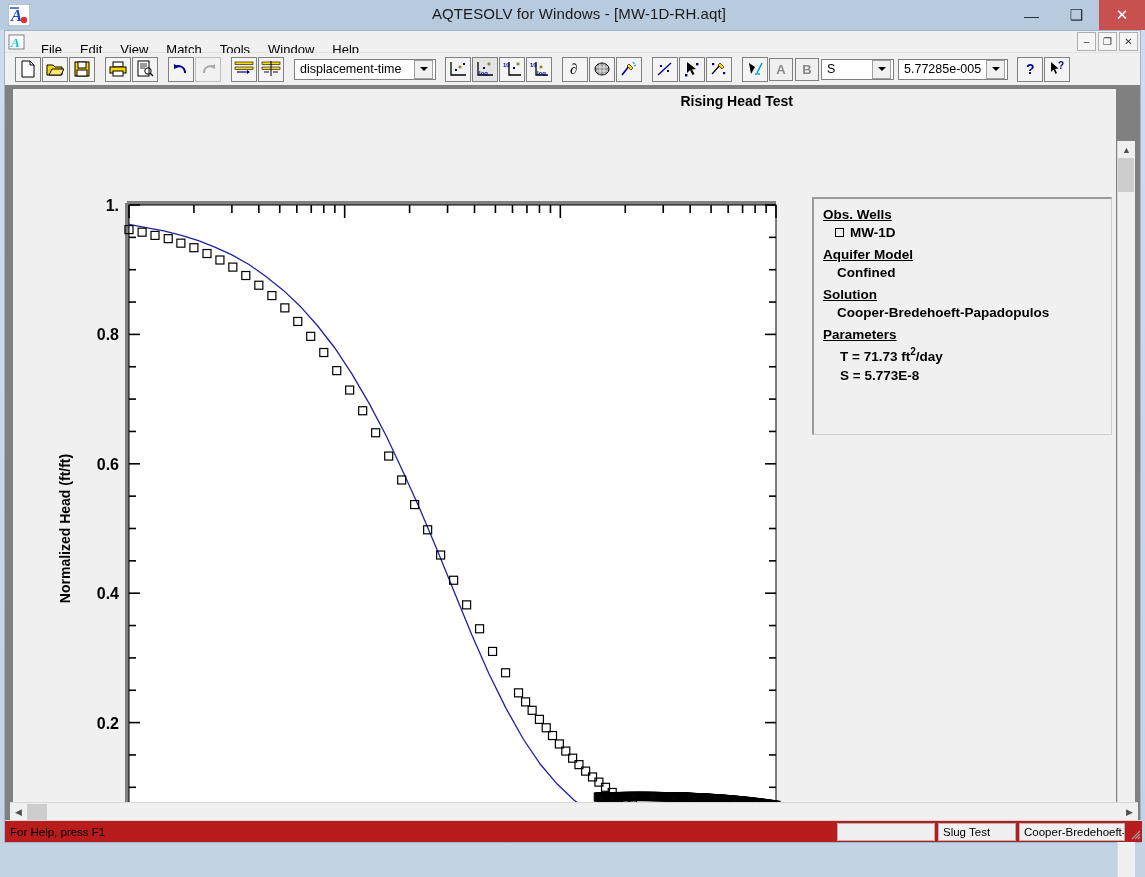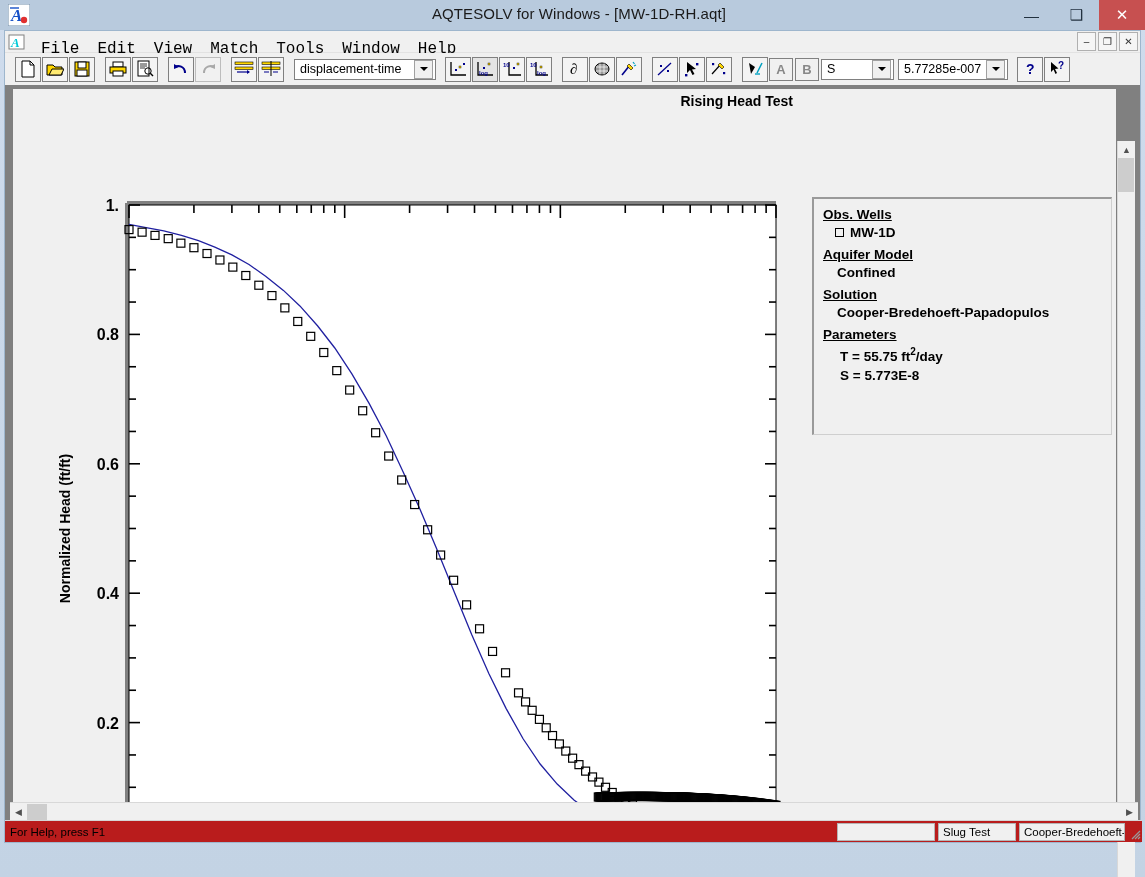--- a/index.html
+++ b/index.html
@@ -47,21 +47,21 @@
   }
 
   
   .menubar {
     position: relative; height: 21px; background: #f0f0f0;
     display: flex; align-items: center; padding-left: 3px;
     border-bottom: 1px solid #e2e2e2;
   }
   .menu-icon { width: 18px; height: 16px; margin-right: 6px; }
   .menu-item {
-    font-size: 16px; color: #000; padding: 18px 9px 3px 9px; white-space: nowrap; font-family: Liberation Mono, monospace;
+    font-size: 13px; color: #000; padding: 18px 9px 3px 9px; white-space: nowrap;
   }
   .menu-item u { text-decoration: underline; }
   .mdi-btns { position: absolute; right: 2px; top: 1px; display: flex; gap: 2px; }
   .mdi-btn {
     width: 17px; height: 17px; border: 1px solid #b0b0b0; background: #f5f5f5;
     font-size: 10px; color: #333; display: flex; align-items: center; justify-content: center;
   }
 
   
   .toolbar {
@@ -399,21 +399,21 @@
       <div class="flatbtn">B</div>
 
       <div class="combo" id="combo-param">
         <div class="val">S</div>
         <div class="arrow">
             <i></i>
           </div>
       </div>
       <div class="tsep" style="width:4px"></div>
       <div class="combo" id="combo-value">
-        <div class="val">5.77285e-007</div>
+        <div class="val">5.77285e-005</div>
         <div class="arrow">
             <i></i>
           </div>
       </div>
       <div class="tsep"></div>
 
       <div class="tbtn outlined">
         <svg width="18" height="18" viewBox="0 0 18 18">
           <text x="5" y="14" font-size="14" font-weight="bold" fill="#00008b" font-family="Liberation Sans, sans-serif">?</text>
         </svg>
@@ -805,21 +805,21 @@
               <div class="row"><span class="hd">Aquifer Model</span></div>
               <div class="sub">Confined</div>
             </div>
             <div class="grp">
               <div class="row"><span class="hd">Solution</span></div>
               <div class="sub">Cooper-Bredehoeft-Papadopulos</div>
             </div>
             <div class="grp">
               <div class="row"><span class="hd">Parameters</span></div>
               <div class="param">
-                <span>T = 55.75 ft</span><sup>2</sup><span>/day</span>
+                <span>T = 71.73 ft</span><sup>2</sup><span>/day</span>
               </div>
               <div class="param">
                 <span>S = 5.773E-8</span>
               </div>
             </div>
           </div>
         </div>
       </div>
 
       <div class="vscroll">

